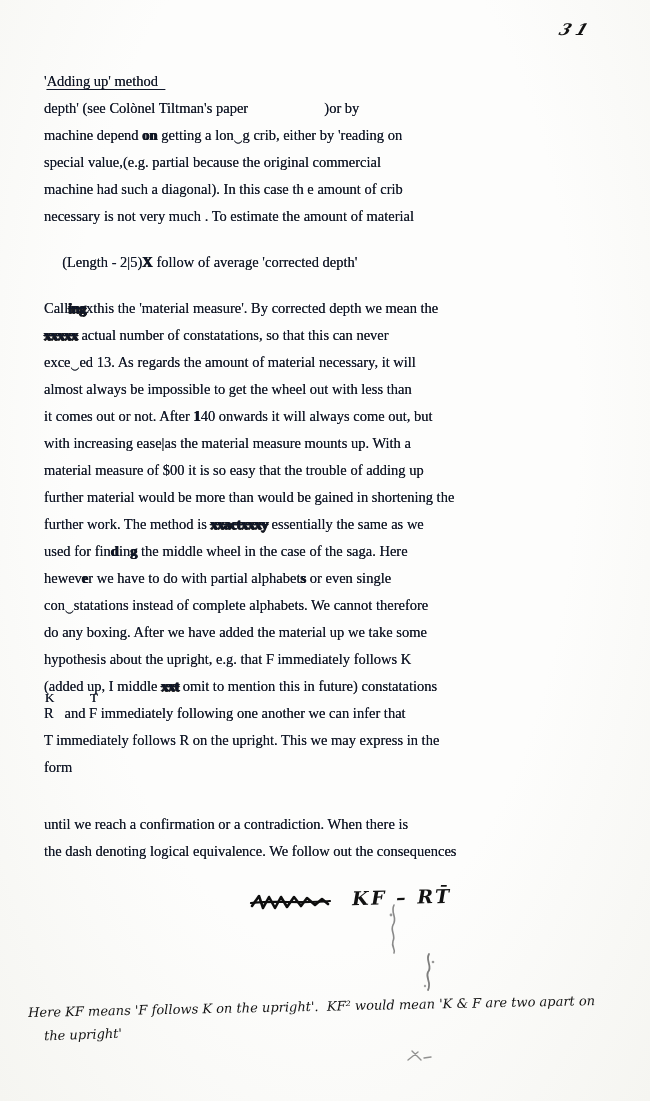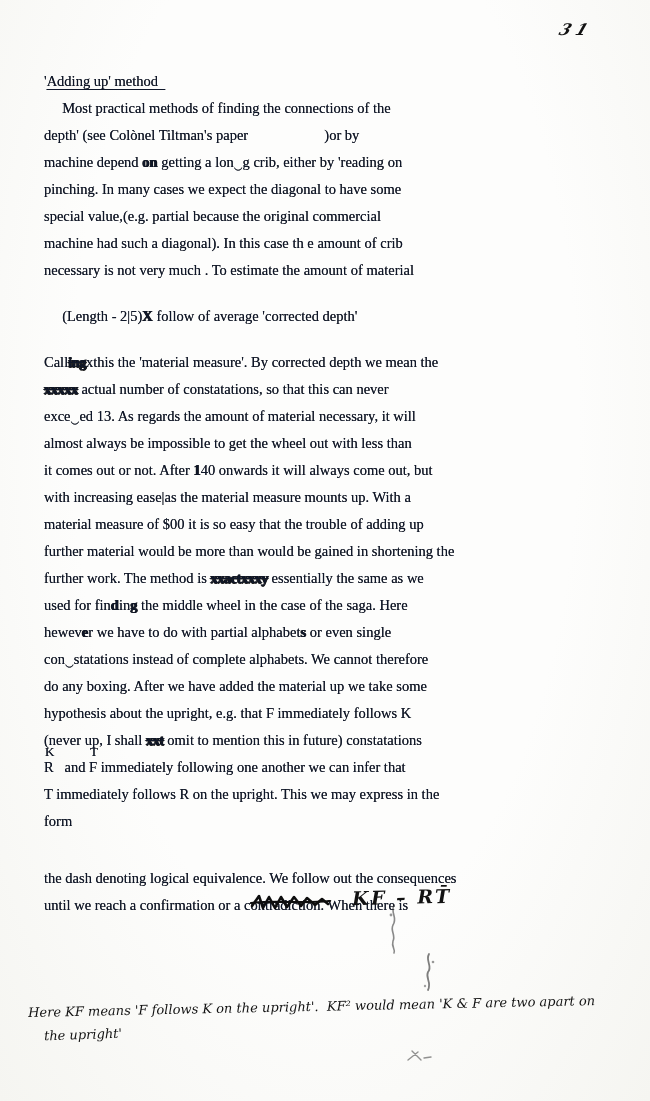--- a/index.html
+++ b/index.html
@@ -50,51 +50,49 @@
 </style>
 </head>
 <body>
 
 <div class="paper"></div>
 
 <div class="hand page-number">31</div>
 
 <div class="typed">
     <div class="line"><span>'</span><span class="u">Adding up' method  </span></div>
-    <div class="line"><span>     Most practical methods of finding the connections of the</span></div>
     <div class="line"><span>depth' (see Colònel Tiltman's paper                     )or by</span></div>
     <div class="line"><span>machine depend </span><span class="b">on</span><span> getting a lon‿g crib, either by 'reading on</span></div>
-    <div class="line"><span>pinching. In many cases we expect the diagonal to have some</span></div>
     <div class="line"><span>special value,(e.g. partial because the original commercial</span></div>
     <div class="line"><span>machine had such a diagonal). In this case th e amount of crib</span></div>
     <div class="line"><span>necessary is not very much . To estimate the amount of material</span></div>
     <div class="line blank"></div>
     <div class="line"><span>     (Length - 2|5)</span><span class="b">X</span><span> follow of average 'corrected depth'</span></div>
     <div class="line blank"></div>
     <div class="line"><span>Call</span><span class="strike">ing</span><span>xthis the 'material measure'. By corrected depth we mean the</span></div>
     <div class="line"><span class="strike">xxxxx</span><span> actual number of constatations, so that this can never</span></div>
     <div class="line"><span>exce‿ed 13. As regards the amount of material necessary, it will</span></div>
     <div class="line"><span>almost always be impossible to get the wheel out with less than</span></div>
     <div class="line"><span>it comes out or not. After </span><span class="b">1</span><span>40 onwards it will always come out, but</span></div>
     <div class="line"><span>with increasing ease|as the material measure mounts up. With a</span></div>
     <div class="line"><span>material measure of $00 it is so easy that the trouble of adding up</span></div>
     <div class="line"><span>further material would be more than would be gained in shortening the</span></div>
     <div class="line"><span>further work. The method is </span><span class="strike">xxactxxxy</span><span> essentially the same as we</span></div>
     <div class="line"><span>used for fin</span><span class="b">d</span><span>in</span><span class="b">g</span><span> the middle wheel in the case of the saga. Here</span></div>
     <div class="line"><span>hewev</span><span class="b">e</span><span>r we have to do with partial alphabet</span><span class="b">s</span><span> or even single</span></div>
     <div class="line"><span>con‿statations instead of complete alphabets. We cannot therefore</span></div>
     <div class="line"><span>do any boxing. After we have added the material up we take some</span></div>
     <div class="line"><span>hypothesis about the upright, e.g. that F immediately follows K</span></div>
-    <div class="line"><span>(never up, I shall </span><span class="strike">xxt</span><span> omit to mention this in future) constatations</span></div>
+    <div class="line"><span>(added up, I middle </span><span class="strike">xxt</span><span> omit to mention this in future) constatations</span></div>
     <div class="line"><span class="stack"><span class="top">K</span>R</span><span>   and </span><span class="stack"><span class="top">T</span>F</span><span> immediately following one another we can infer that</span></div>
     <div class="line"><span>T immediately follows R on the upright. This we may express in the</span></div>
     <div class="line"><span>form</span></div>
     <div class="line tall blank"></div>
+    <div class="line"><span>until we reach a confirmation or a contradiction. When there is</span></div>
     <div class="line"><span>the dash denoting logical equivalence. We follow out the consequences</span></div>
-    <div class="line"><span>until we reach a confirmation or a contradiction. When there is</span></div>
   </div>
 
 <svg class="scribble" width="86" height="22" viewBox="0 0 86 22">
   <path d="M4,14 L11,4 L15,16 L21,5 L27,16 L33,5 L39,15 L46,5 L53,14 L59,6 L67,13 L74,7 L80,12" fill="none" stroke="#0e0e0e" stroke-width="2.6" stroke-linecap="round" stroke-linejoin="round"></path>
   <path d="M3,11 C25,8 55,12 82,9" fill="none" stroke="#0e0e0e" stroke-width="2.2" stroke-linecap="round"></path>
 </svg>
 
 <div class="hand formula">KF – RT̄</div>
 
 <svg class="smudge" style="left:384px;top:903px" width="22" height="52" viewBox="0 0 22 52">

